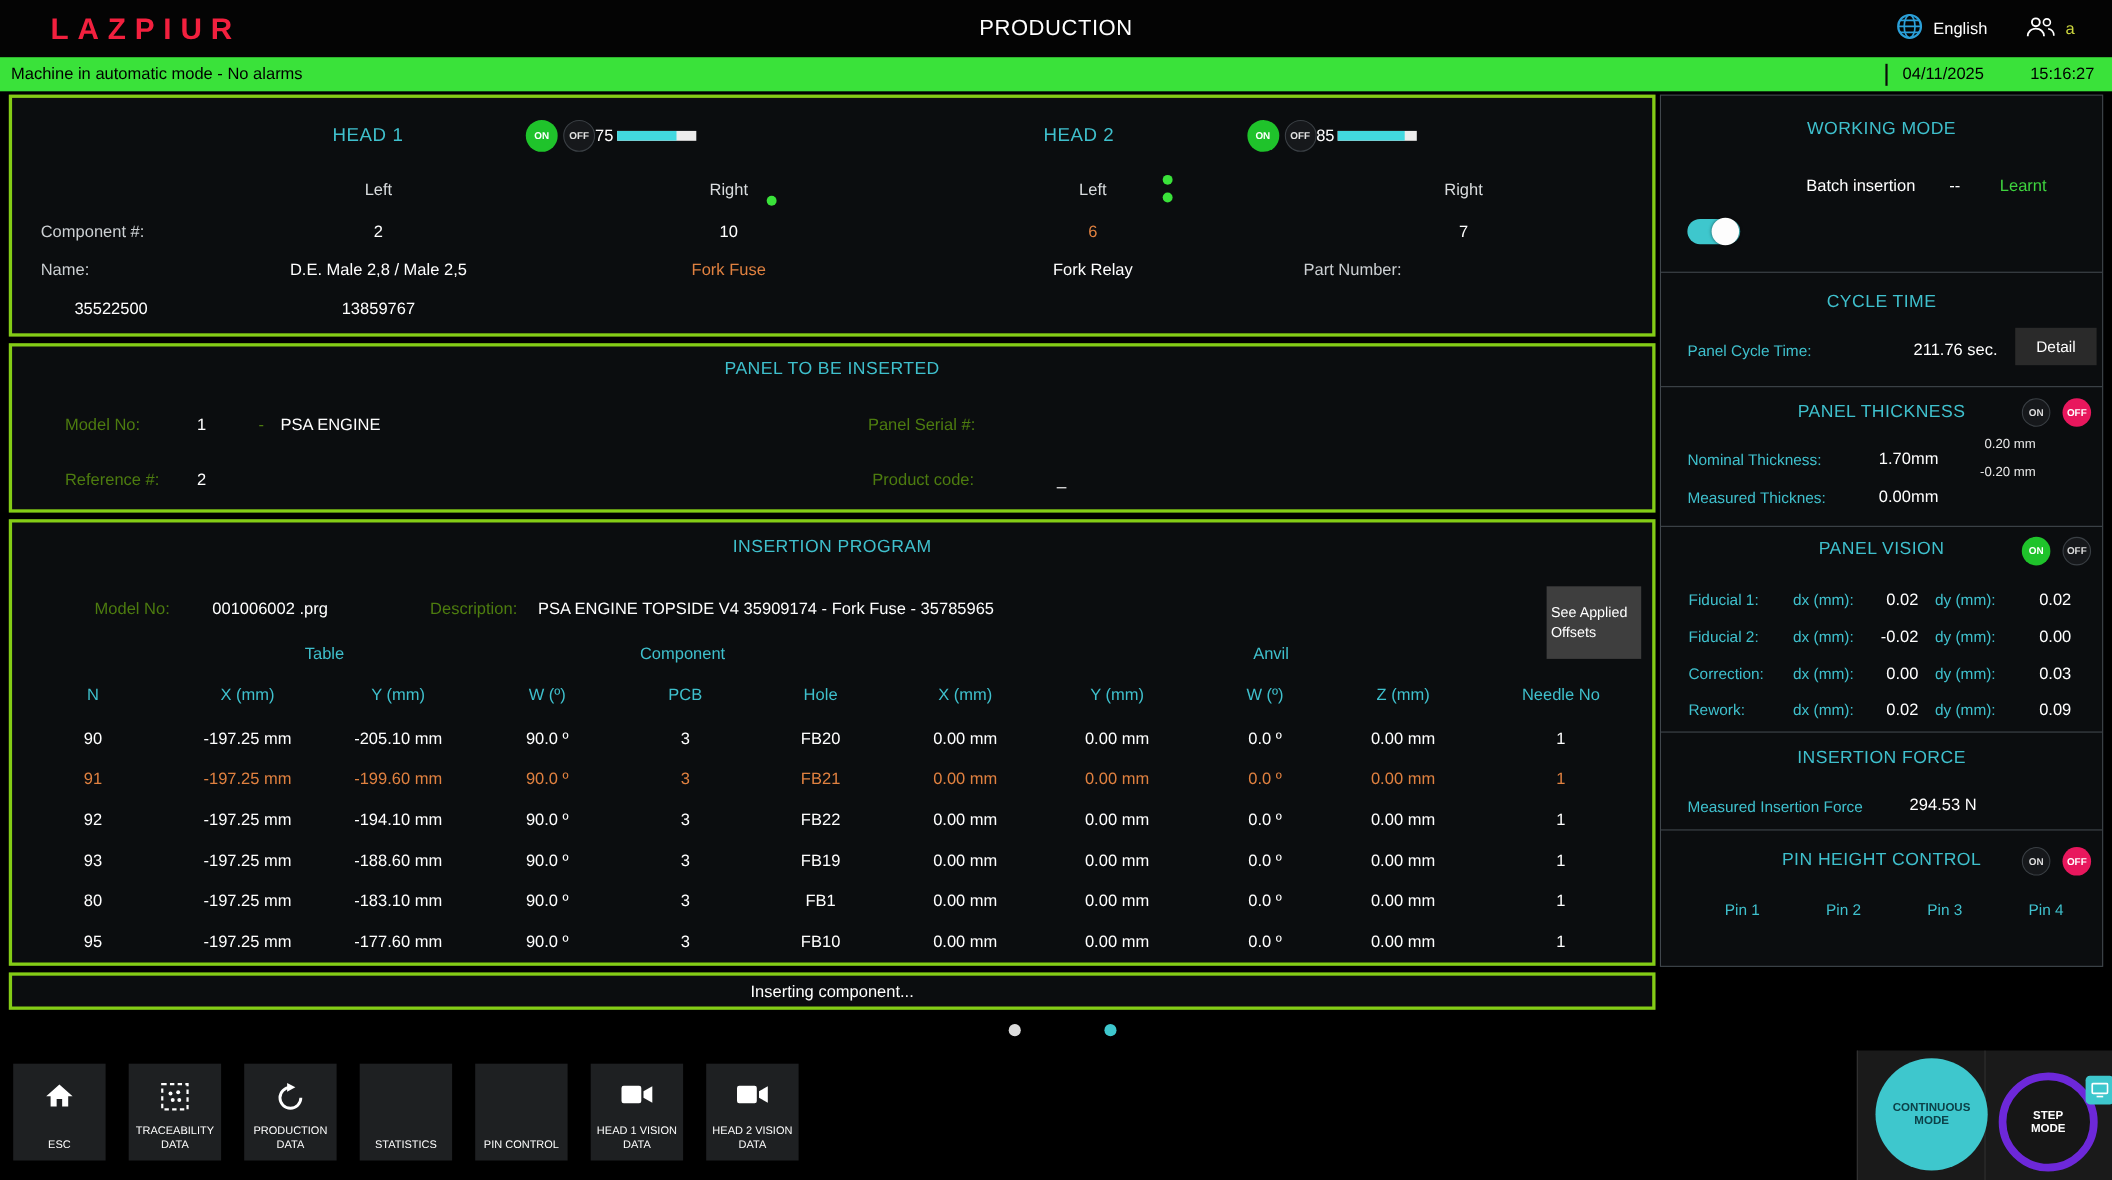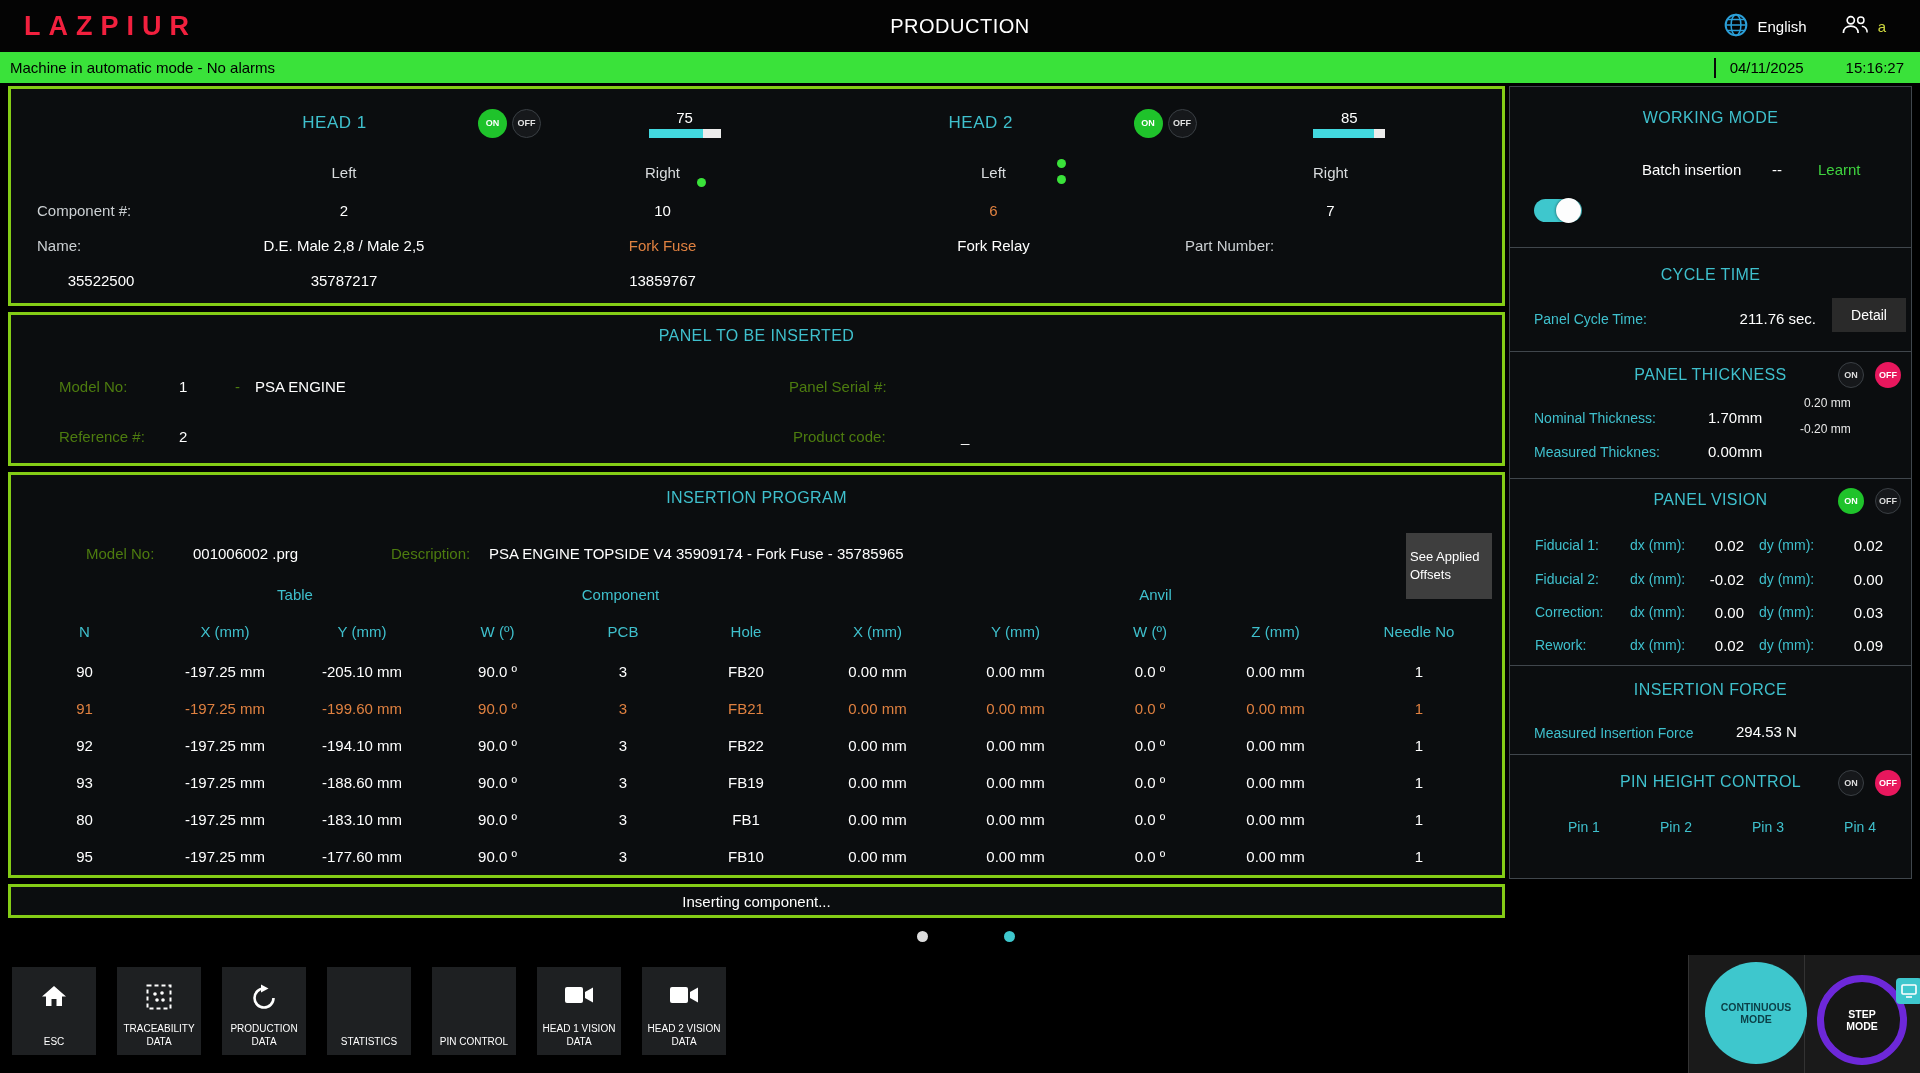--- a/index.html
+++ b/index.html
@@ -1,20 +1,20 @@
 <!DOCTYPE html>
 <html style="--accent: #3fc0cd; --green-on: #1fc32b; --status-green: #3ae23a; --pink-off: #e8175d; --orange: #e08140; --logo-red: #f2203e; --teal-button: #3ec7cd;"><head>
 <meta charset="utf-8">
 <style>
   *{margin:0;padding:0;box-sizing:border-box}
   html,body{width:1920px;height:1073px;background:#000;font-family:"Liberation Sans",sans-serif;color:#fff;overflow:hidden;position:relative}
 
   
   .topbar{position:absolute;top:0;left:0;width:1920px;height:52px;background:#040404;display:flex;align-items:center}
-  .logo{margin-left:24px;font-size:27px;font-weight:bold;letter-spacing:8px;color:var(--logo-red,#f2203e)}
+  .logo{margin-left:46px;font-size:27px;font-weight:bold;letter-spacing:8px;color:var(--logo-red,#f2203e)}
   .page-title{position:absolute;left:50%;transform:translateX(-50%);font-size:20px;color:#fff;letter-spacing:.5px}
   .top-right{margin-left:auto;display:flex;align-items:center;gap:34px;margin-right:34px}
   .lang,.user{display:flex;align-items:center;gap:9px;font-size:15px;cursor:pointer}
   .user-a{color:#ccd63e;font-size:15px}
 
   
   .statusbar{position:absolute;top:52px;left:0;width:1920px;height:31px;background:var(--status-green,#3ae23a);color:#000;display:flex;align-items:center;font-size:15px;font-weight:500}
   .status-msg{margin-left:10px}
   .status-right{margin-left:auto;display:flex;align-items:center;margin-right:16px}
   .status-divider{width:2px;height:20px;background:#0a0a0a;margin-right:14px}
@@ -25,21 +25,21 @@
   .sec-title{position:absolute;left:0;width:100%;text-align:center;color:var(--accent,#3fc0cd);font-size:16px;letter-spacing:.4px}
 
   
   .heads-grid{position:absolute;left:0;top:6px;width:100%;display:grid;grid-template-columns:180px 306px 331px 331px 1fr;grid-template-rows:56px 42px 35px 35px 35px}
   .head-block{display:flex;align-items:center}
   .head-title{flex:1;text-align:center;color:var(--accent,#3fc0cd);font-size:17px;letter-spacing:.5px}
   .onoff{display:flex;gap:5px;align-items:center}
   .pill{width:29px;height:29px;border-radius:50%;display:flex;align-items:center;justify-content:center;font-size:9px;font-weight:bold;cursor:pointer}
   .pill.on-active{background:var(--green-on,#1fc32b);color:#fff}
   .pill.inactive{background:#16181b;color:#e2e2e2;border:1px solid #3a3f44}
-  .meter{flex:1;display:flex;flex-direction:column;align-items:center;gap:3px}
+  .meter{flex:1;display:flex;flex-direction:row;align-items:center;gap:3px}
   .meter-value{font-size:15px;color:#fff}
   .meter-bar{width:72px;height:9px;background:#ececec;overflow:hidden}
   .meter-fill{height:100%;background:#42d8df}
   .sub{display:flex;align-items:center;justify-content:center;color:#d9dcde;font-size:15px}
   .rlabel{display:flex;align-items:center;padding-left:26px;color:#ccd0d3;font-size:15px}
   .val{display:flex;align-items:center;justify-content:center;font-size:15px;color:#fff}
   .val.orange{color:var(--orange,#e08140)}
   .gdot{position:absolute;width:9px;height:9px;border-radius:50%;background:var(--status-green,#3ae23a)}
 
   
@@ -179,21 +179,20 @@
     <div class="val orange">6</div>
     <div class="val">7</div>
 
     <div class="rlabel">Name:</div>
     <div class="val">D.E. Male 2,8 / Male 2,5</div>
     <div class="val orange">Fork Fuse</div>
     <div class="val">Fork Relay</div>
 
     <div class="rlabel">Part Number:</div>
     <div class="val">35522500</div>
-    <div class="val">35787217</div>
     <div class="val">13859767</div>
   </div>
   <span class="gdot" style="left:686px;top:89px"></span>
   <span class="gdot" style="left:1046px;top:70px"></span>
   <span class="gdot" style="left:1046px;top:86px"></span>
 </div>
 
 <div class="panel" style="left:8px;top:312px;width:1497px;height:154px">
   <div class="sec-title" style="top:12px">PANEL TO BE INSERTED</div>
   <span class="abs lab" style="left:48px;top:63px">Model No:</span>

